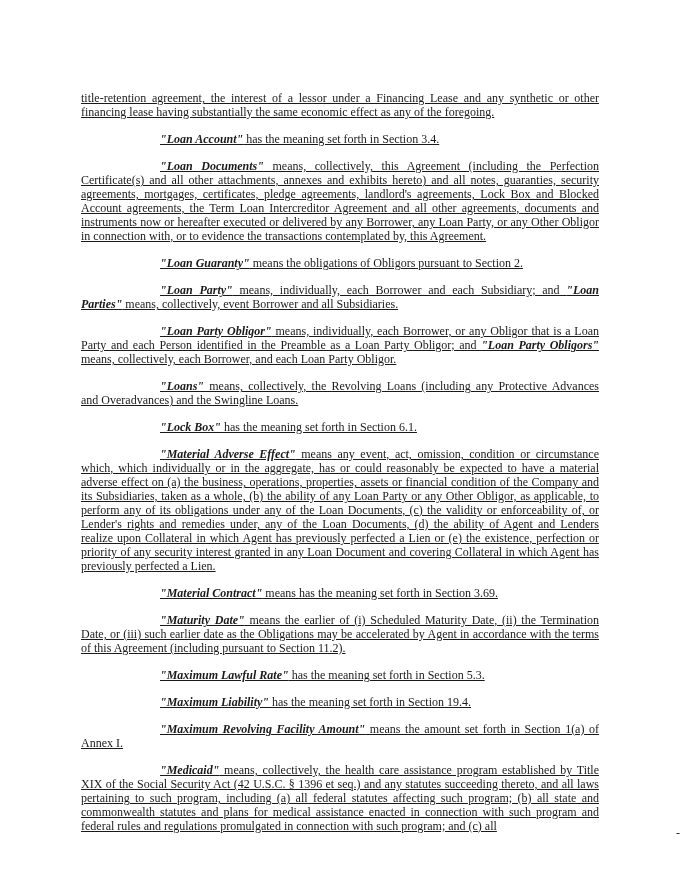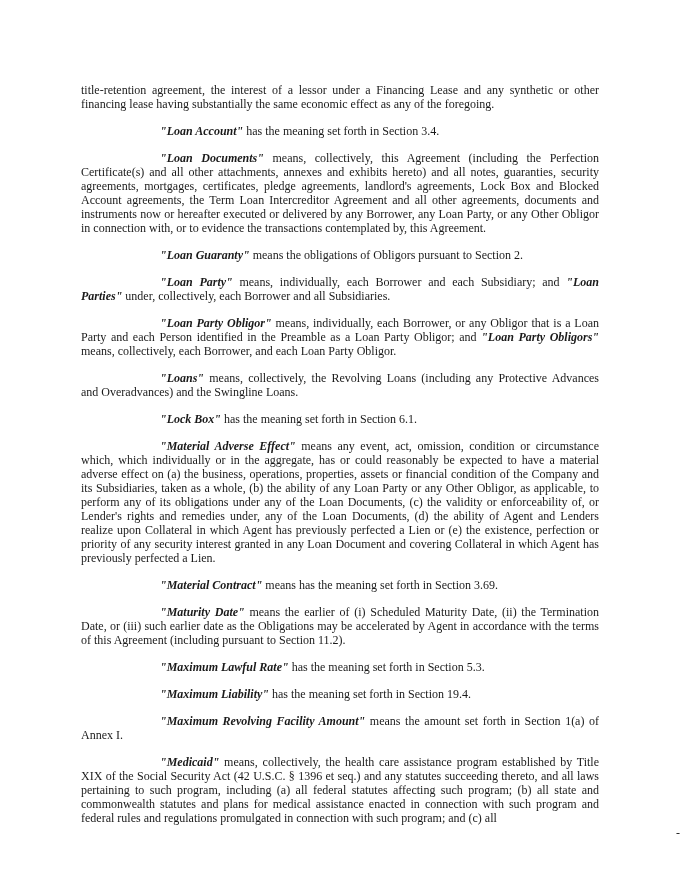--- a/index.html
+++ b/index.html
@@ -19,22 +19,23 @@
     line-height: 14px;
     color: #1a1a1a;
   }
   .content {
     position: absolute;
     top: 79px;
     left: 81px;
     width: 518px;
   }
   .para {
-    margin: 4px 0 13px 0;
+    margin: 12px 0 13px 0;
     text-align: justify;
+    text-decoration: underline;
   }
   .para.indent {
     text-indent: 79px;
   }
   .term {
     font-weight: bold;
     font-style: italic;
   }
   .footer {
     position: absolute;
@@ -46,21 +47,21 @@
 </style>
 </head>
 <body>
 
 <div class="page">
   <div class="content" id="doc-body">
       <p class="para"><span class="run">title-retention agreement, the interest of a lessor under a Financing Lease and any synthetic or other financing lease having substantially the same economic effect as any of the foregoing.</span></p>
       <p class="para indent"><span class="term">"Loan Account"</span><span class="run"> has the meaning set forth in Section 3.4.</span></p>
       <p class="para indent"><span class="term">"Loan Documents"</span><span class="run"> means, collectively, this Agreement (including the Perfection Certificate(s) and all other attachments, annexes and exhibits hereto) and all notes, guaranties, security agreements, mortgages, certificates, pledge agreements, landlord's agreements, Lock Box and Blocked Account agreements, the Term Loan Intercreditor Agreement and all other agreements, documents and instruments now or hereafter executed or delivered by any Borrower, any Loan Party, or any Other Obligor in connection with, or to evidence the transactions contemplated by, this Agreement.</span></p>
       <p class="para indent"><span class="term">"Loan Guaranty"</span><span class="run"> means the obligations of Obligors pursuant to Section 2.</span></p>
-      <p class="para indent"><span class="term">"Loan Party"</span><span class="run"> means, individually, each Borrower and each Subsidiary; and </span><span class="term">"Loan Parties"</span><span class="run"> under, collectively, each Borrower and all Subsidiaries.</span></p>
+      <p class="para indent"><span class="term">"Loan Party"</span><span class="run"> means, individually, each Borrower and each Subsidiary; and </span><span class="term">"Loan Parties"</span><span class="run"> means, collectively, event Borrower and all Subsidiaries.</span></p>
       <p class="para indent"><span class="term">"Loan Party Obligor"</span><span class="run"> means, individually, each Borrower, or any Obligor that is a Loan Party and each Person identified in the Preamble as a Loan Party Obligor; and </span><span class="term">"Loan Party Obligors"</span><span class="run"> means, collectively, each Borrower, and each Loan Party Obligor.</span></p>
       <p class="para indent"><span class="term">"Loans"</span><span class="run"> means, collectively, the Revolving Loans (including any Protective Advances and Overadvances) and the Swingline Loans.</span></p>
       <p class="para indent"><span class="term">"Lock Box"</span><span class="run"> has the meaning set forth in Section 6.1.</span></p>
       <p class="para indent"><span class="term">"Material Adverse Effect"</span><span class="run"> means any event, act, omission, condition or circumstance which, which individually or in the aggregate, has or could reasonably be expected to have a material adverse effect on (a) the business, operations, properties, assets or financial condition of the Company and its Subsidiaries, taken as a whole, (b) the ability of any Loan Party or any Other Obligor, as applicable, to perform any of its obligations under any of the Loan Documents, (c) the validity or enforceability of, or Lender's rights and remedies under, any of the Loan Documents, (d) the ability of Agent and Lenders realize upon Collateral in which Agent has previously perfected a Lien or (e) the existence, perfection or priority of any security interest granted in any Loan Document and covering Collateral in which Agent has previously perfected a Lien.</span></p>
       <p class="para indent"><span class="term">"Material Contract"</span><span class="run"> means has the meaning set forth in Section 3.69.</span></p>
       <p class="para indent"><span class="term">"Maturity Date"</span><span class="run"> means the earlier of (i) Scheduled Maturity Date, (ii) the Termination Date, or (iii) such earlier date as the Obligations may be accelerated by Agent in accordance with the terms of this Agreement (including pursuant to Section 11.2).</span></p>
       <p class="para indent"><span class="term">"Maximum Lawful Rate"</span><span class="run"> has the meaning set forth in Section 5.3.</span></p>
       <p class="para indent"><span class="term">"Maximum Liability"</span><span class="run"> has the meaning set forth in Section 19.4.</span></p>
       <p class="para indent"><span class="term">"Maximum Revolving Facility Amount"</span><span class="run"> means the amount set forth in Section 1(a) of Annex I.</span></p>
       <p class="para indent"><span class="term">"Medicaid"</span><span class="run"> means, collectively, the health care assistance program established by Title XIX of the Social Security Act (42 U.S.C. § 1396 et seq.) and any statutes succeeding thereto, and all laws pertaining to such program, including (a) all federal statutes affecting such program; (b) all state and commonwealth statutes and plans for medical assistance enacted in connection with such program and federal rules and regulations promulgated in connection with such program; and (c) all</span></p>

